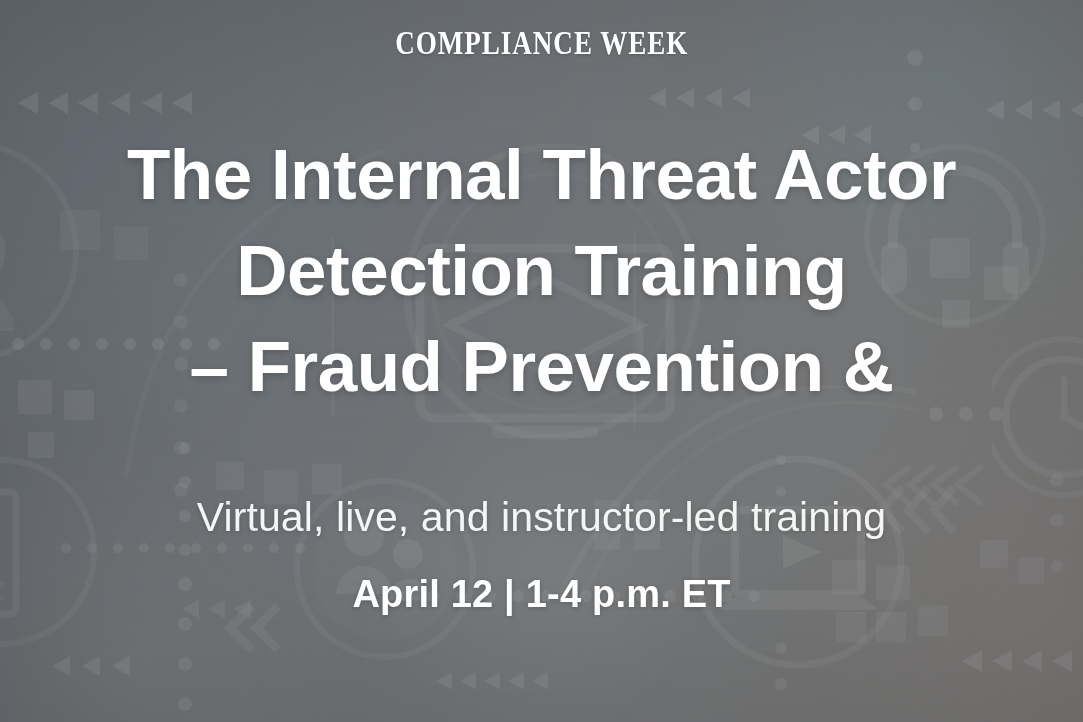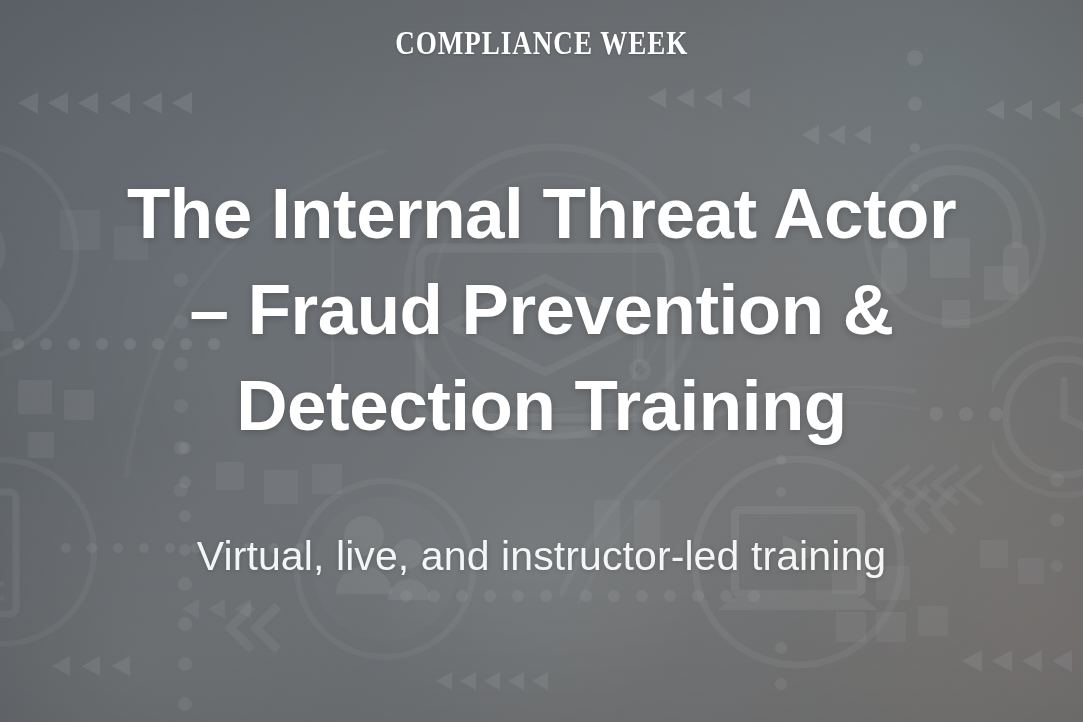--- a/index.html
+++ b/index.html
@@ -89,21 +89,21 @@
     margin: 0;
     padding: 0 14px;
     font-weight: 700;
     font-size: 71px;
     line-height: 96px;
     letter-spacing: -0.5px;
     color: #ffffff;
     text-shadow: 0 2px 7px rgba(0,0,0,0.20);
   }
   .headline-line { display: block; white-space: nowrap; }
-  .headline-line.l1 { margin-top: 106px; }
+  .headline-line.l1 { margin-top: 67px; }
 
   .subtitle {
     margin-top: 82px;
     font-size: 41px;
     font-weight: 300;
     line-height: 1;
     color: #f4f5f5;
     letter-spacing: 0.1px;
     text-shadow: 0 1px 5px rgba(0,0,0,0.18);
     white-space: nowrap;
@@ -438,21 +438,22 @@
 
   <div class="bg-veil"></div>
   <div class="bg-vignette"></div>
 
   <div class="content">
 
     <div class="brand-logo">COMPLIANCE WEEK</div>
 
     <h1 class="headline">
       <span class="headline-line l1">The Internal Threat Actor</span>
+      <span class="headline-line l3">Detection Training</span>
       <span class="headline-line l2">– Fraud Prevention &amp;</span>
-      <span class="headline-line l3">Detection Training</span>
     </h1>
 
     <div class="subtitle">Virtual, live, and instructor-led training</div>
 
+    <div class="date-line">April 12 | 1-4 p.m. ET</div>
 
   </div>
 </div>
 
 </body></html>

